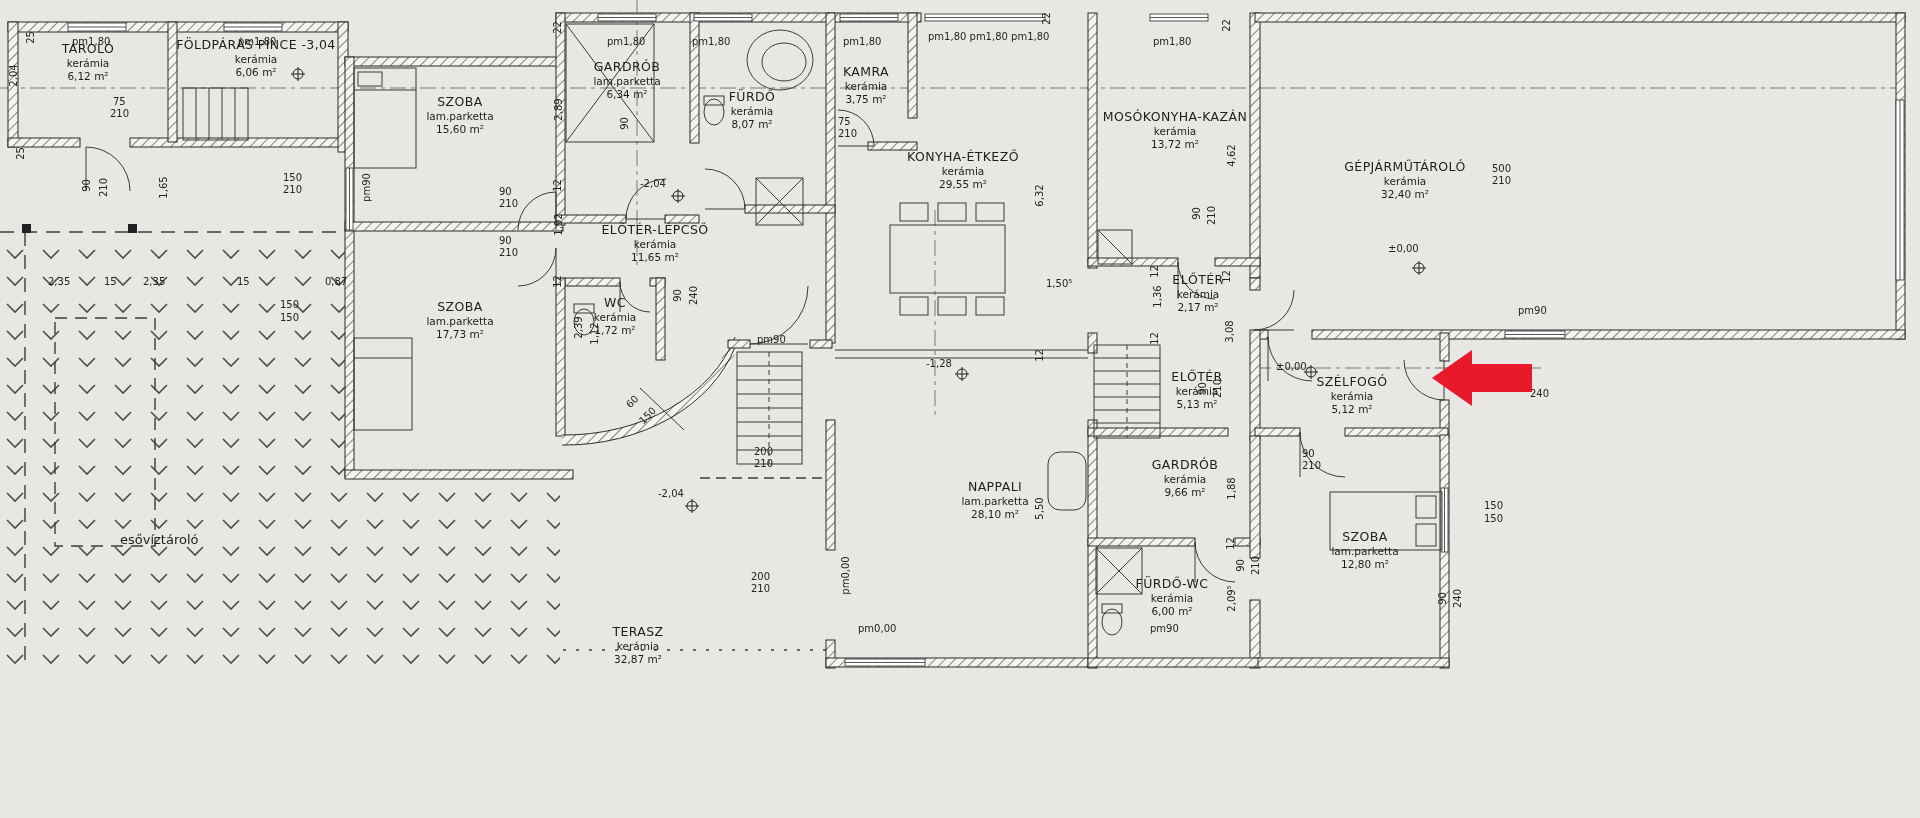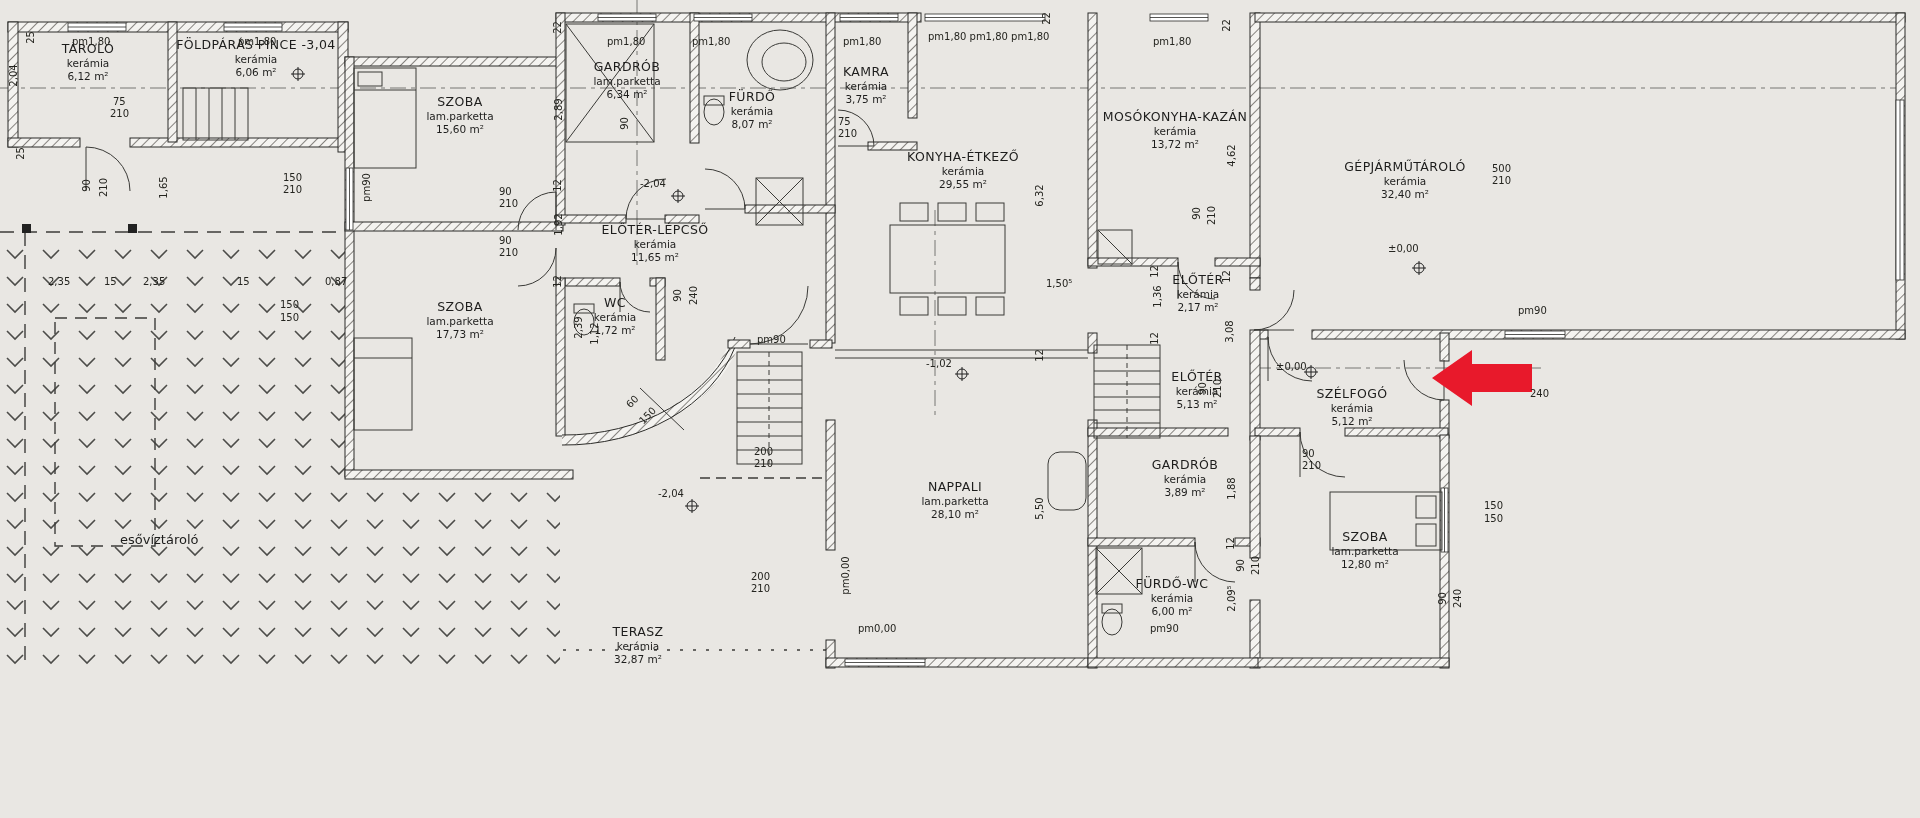--- a/index.html
+++ b/index.html
@@ -361,31 +361,31 @@
   <div class="room" style="left:1198px;top:293px">
     <div class="n">ELŐTÉR</div>
     <div class="m">kerámia</div>
     <div class="a">2,17 m²</div>
   </div>
   <div class="room" style="left:1197px;top:390px">
     <div class="n">ELŐTÉR</div>
     <div class="m">kerámia</div>
     <div class="a">5,13 m²</div>
   </div>
-  <div class="room" style="left:1352px;top:407px">
+  <div class="room" style="left:1352px;top:395px">
     <div class="n">SZÉLFOGÓ</div>
     <div class="m">kerámia</div>
     <div class="a">5,12 m²</div>
   </div>
   <div class="room" style="left:1185px;top:478px">
     <div class="n">GARDRÓB</div>
     <div class="m">kerámia</div>
-    <div class="a">3,89 m²</div>
-  </div>
-  <div class="room" style="left:955px;top:500px">
+    <div class="a">9,66 m²</div>
+  </div>
+  <div class="room" style="left:995px;top:500px">
     <div class="n">NAPPALI</div>
     <div class="m">lam.parketta</div>
     <div class="a">28,10 m²</div>
   </div>
   <div class="room" style="left:1172px;top:597px">
     <div class="n">FÜRDŐ-WC</div>
     <div class="m">kerámia</div>
     <div class="a">6,00 m²</div>
   </div>
   <div class="room" style="left:1365px;top:550px">
@@ -445,21 +445,21 @@
   <i class="d" style="left:754px;top:458px">210</i>
   <i class="d" style="left:658px;top:488px">-2,04</i>
   <i class="d" style="left:843px;top:36px">pm1,80</i>
   <i class="d" style="left:838px;top:116px">75</i>
   <i class="d" style="left:838px;top:128px">210</i>
   <i class="d" style="left:928px;top:31px">pm1,80 pm1,80 pm1,80</i>
   <i class="d v" style="left:1040px;top:13px">22</i>
   <i class="d v" style="left:1028px;top:190px">6,32</i>
   <i class="d" style="left:1046px;top:278px">1,50⁵</i>
   <i class="d v" style="left:1033px;top:350px">12</i>
-  <i class="d" style="left:926px;top:358px">-1,02</i>
+  <i class="d" style="left:926px;top:358px">-1,28</i>
   <i class="d v" style="left:1028px;top:503px">5,50</i>
   <i class="d v" style="left:826px;top:570px">pm0,00</i>
   <i class="d" style="left:751px;top:571px">200</i>
   <i class="d" style="left:751px;top:583px">210</i>
   <i class="d" style="left:858px;top:623px">pm0,00</i>
   <i class="d" style="left:1153px;top:36px">pm1,80</i>
   <i class="d v" style="left:1220px;top:20px">22</i>
   <i class="d v" style="left:1220px;top:150px">4,62</i>
   <i class="d v" style="left:1148px;top:266px">12</i>
   <i class="d v" style="left:1146px;top:291px">1,36</i>

